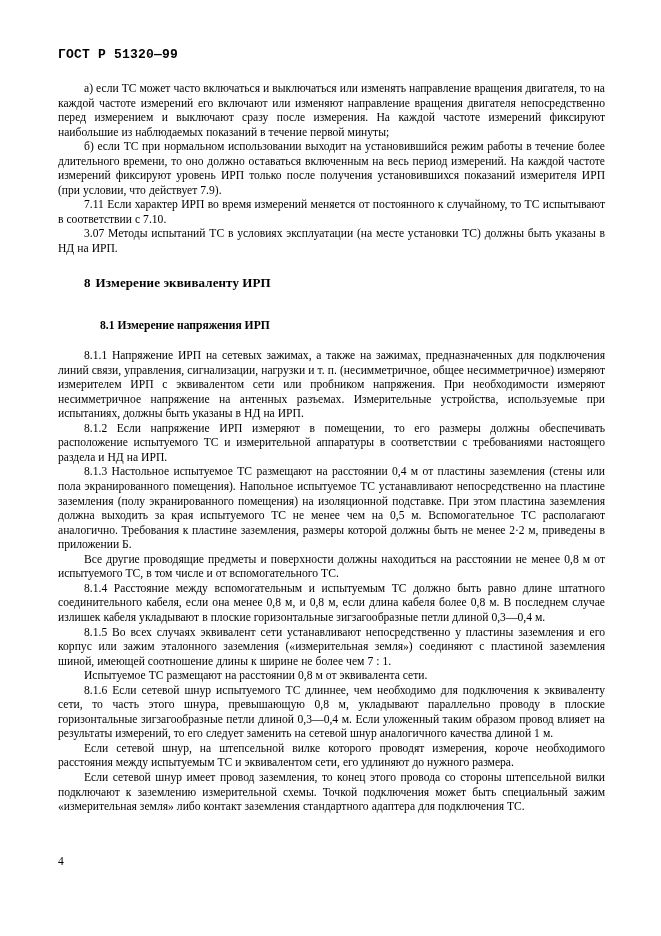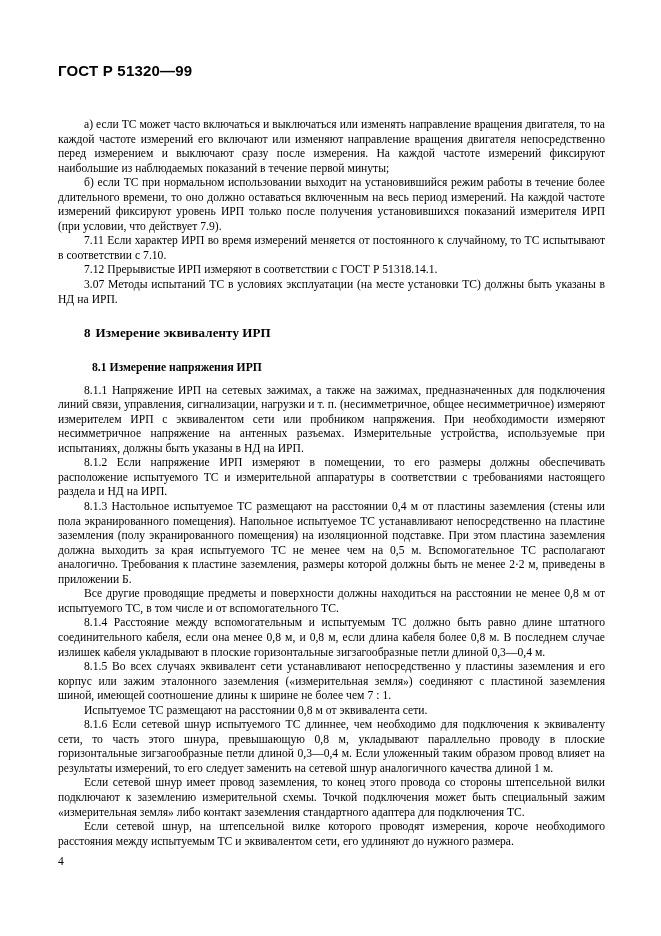--- a/index.html
+++ b/index.html
@@ -22,30 +22,30 @@
     overflow: hidden;
     box-sizing: border-box;
   }
   .content {
     position: absolute;
     left: 58px;
     top: 0;
     width: 547px;
   }
   .doc-header {
-    font-family: Liberation Sans, sans-serif;
+    font-family: Liberation Mono, monospace;
     font-weight: bold;
-    font-size: 15px;
+    font-size: 13px;
     letter-spacing: 0.2px;
-    padding-top: 64px;
+    padding-top: 48px;
     line-height: 14px;
     white-space: nowrap;
   }
   .body-block {
-    margin-top: 40px;
+    margin-top: 20px;
   }
   p.para {
     margin: 0;
     font-size: 11.6px;
     line-height: 14.55px;
     text-align: justify;
     text-justify: inter-word;
     text-indent: 26px;
     hyphens: manual;
     word-spacing: 0.1px;
@@ -58,21 +58,21 @@
     font-weight: bold;
     text-indent: 26px;
     letter-spacing: 0.1px;
     line-height: 15px;
   }
   h2.section-title .gap {
     display: inline-block;
     width: 5px;
   }
   h3.subsection-title {
-    margin: 8px;
+    margin: 16px;
     padding-bottom: 0px;
     font-size: 11.6px;
     font-weight: bold;
     text-indent: 26px;
     line-height: 14.55px;
   }
   .page-number {
     position: absolute;
     left: 58px;
     top: 855px;
@@ -86,42 +86,41 @@
 <div class="page">
 
   <div class="content">
 
     <div class="doc-header">ГОСТ Р 51320—99</div>
 
     <div class="body-block">
       <p class="para">а) если ТС может часто включаться и выключаться или изменять направление вращения двигателя, то на каждой частоте измерений его включают или изменяют направление вращения двигателя непосредственно перед измерением и выключают сразу после измерения. На каждой частоте измерений фиксируют наибольшие из наблюдаемых показаний в течение первой минуты;</p>
       <p class="para">б) если ТС при нормальном использовании выходит на установившийся режим работы в течение более длительного времени, то оно должно оставаться включенным на весь период измерений. На каждой частоте измерений фиксируют уровень ИРП только после получения установившихся показаний измерителя ИРП (при условии, что действует 7.9).</p>
       <p class="para">7.11 Если характер ИРП во время измерений меняется от постоянного к случайному, то ТС испытывают в соответствии с 7.10.</p>
-      <p class="para">7.12 Прерывистые ИРП измеряют в соответствии с ГОСТ Р 51318.14.1.</p>
       <p class="para">3.07 Методы испытаний ТС в условиях эксплуатации (на месте установки ТС) должны быть указаны в НД на ИРП.</p>
     </div>
 
     <h2 class="section-title">
       <span>8</span><span class="gap"></span><span>Измерение эквиваленту ИРП</span>
     </h2>
 
     <h3 class="subsection-title">
       <span>8.1</span>&nbsp;<span>Измерение напряжения ИРП</span>
     </h3>
 
     <div>
       <p class="para">8.1.1 Напряжение ИРП на сетевых зажимах, а также на зажимах, предназначенных для подключения линий связи, управления, сигнализации, нагрузки и т. п. (несимметричное, общее несимметричное) измеряют измерителем ИРП с эквивалентом сети или пробником напряжения. При необходимости измеряют несимметричное напряжение на антенных разъемах. Измерительные устройства, используемые при испытаниях, должны быть указаны в НД на ИРП.</p>
       <p class="para">8.1.2 Если напряжение ИРП измеряют в помещении, то его размеры должны обеспечивать расположение испытуемого ТС и измерительной аппаратуры в соответствии с требованиями настоящего раздела и НД на ИРП.</p>
       <p class="para">8.1.3 Настольное испытуемое ТС размещают на расстоянии 0,4 м от пластины заземления (стены или пола экранированного помещения). Напольное испытуемое ТС устанавливают непосредственно на пластине заземления (полу экранированного помещения) на изоляционной подставке. При этом пластина заземления должна выходить за края испытуемого ТС не менее чем на 0,5 м. Вспомогательное ТС располагают аналогично. Требования к пластине заземления, размеры которой должны быть не менее 2·2 м, приведены в приложении Б.</p>
       <p class="para">Все другие проводящие предметы и поверхности должны находиться на расстоянии не менее 0,8 м от испытуемого ТС, в том числе и от вспомогательного ТС.</p>
       <p class="para">8.1.4 Расстояние между вспомогательным и испытуемым ТС должно быть равно длине штатного соединительного кабеля, если она менее 0,8 м, и 0,8 м, если длина кабеля более 0,8 м. В последнем случае излишек кабеля укладывают в плоские горизонтальные зигзагообразные петли длиной 0,3—0,4 м.</p>
       <p class="para">8.1.5 Во всех случаях эквивалент сети устанавливают непосредственно у пластины заземления и его корпус или зажим эталонного заземления («измерительная земля») соединяют с пластиной заземления шиной, имеющей соотношение длины к ширине не более чем 7 : 1.</p>
       <p class="para">Испытуемое ТС размещают на расстоянии 0,8 м от эквивалента сети.</p>
       <p class="para">8.1.6 Если сетевой шнур испытуемого ТС длиннее, чем необходимо для подключения к эквиваленту сети, то часть этого шнура, превышающую 0,8 м, укладывают параллельно проводу в плоские горизонтальные зигзагообразные петли длиной 0,3—0,4 м. Если уложенный таким образом провод влияет на результаты измерений, то его следует заменить на сетевой шнур аналогичного качества длиной 1 м.</p>
+      <p class="para">Если сетевой шнур, на штепсельной вилке которого проводят измерения, короче необходимого расстояния между испытуемым ТС и эквивалентом сети, его удлиняют до нужного размера.</p>
       <p class="para">Если сетевой шнур имеет провод заземления, то конец этого провода со стороны штепсельной вилки подключают к заземлению измерительной схемы. Точкой подключения может быть специальный зажим «измерительная земля» либо контакт заземления стандартного адаптера для подключения ТС.</p>
-      <p class="para">Если сетевой шнур, на штепсельной вилке которого проводят измерения, короче необходимого расстояния между испытуемым ТС и эквивалентом сети, его удлиняют до нужного размера.</p>
     </div>
 
   </div>
 
   <div class="page-number">4</div>
 
 </div>
 
 </body></html>

